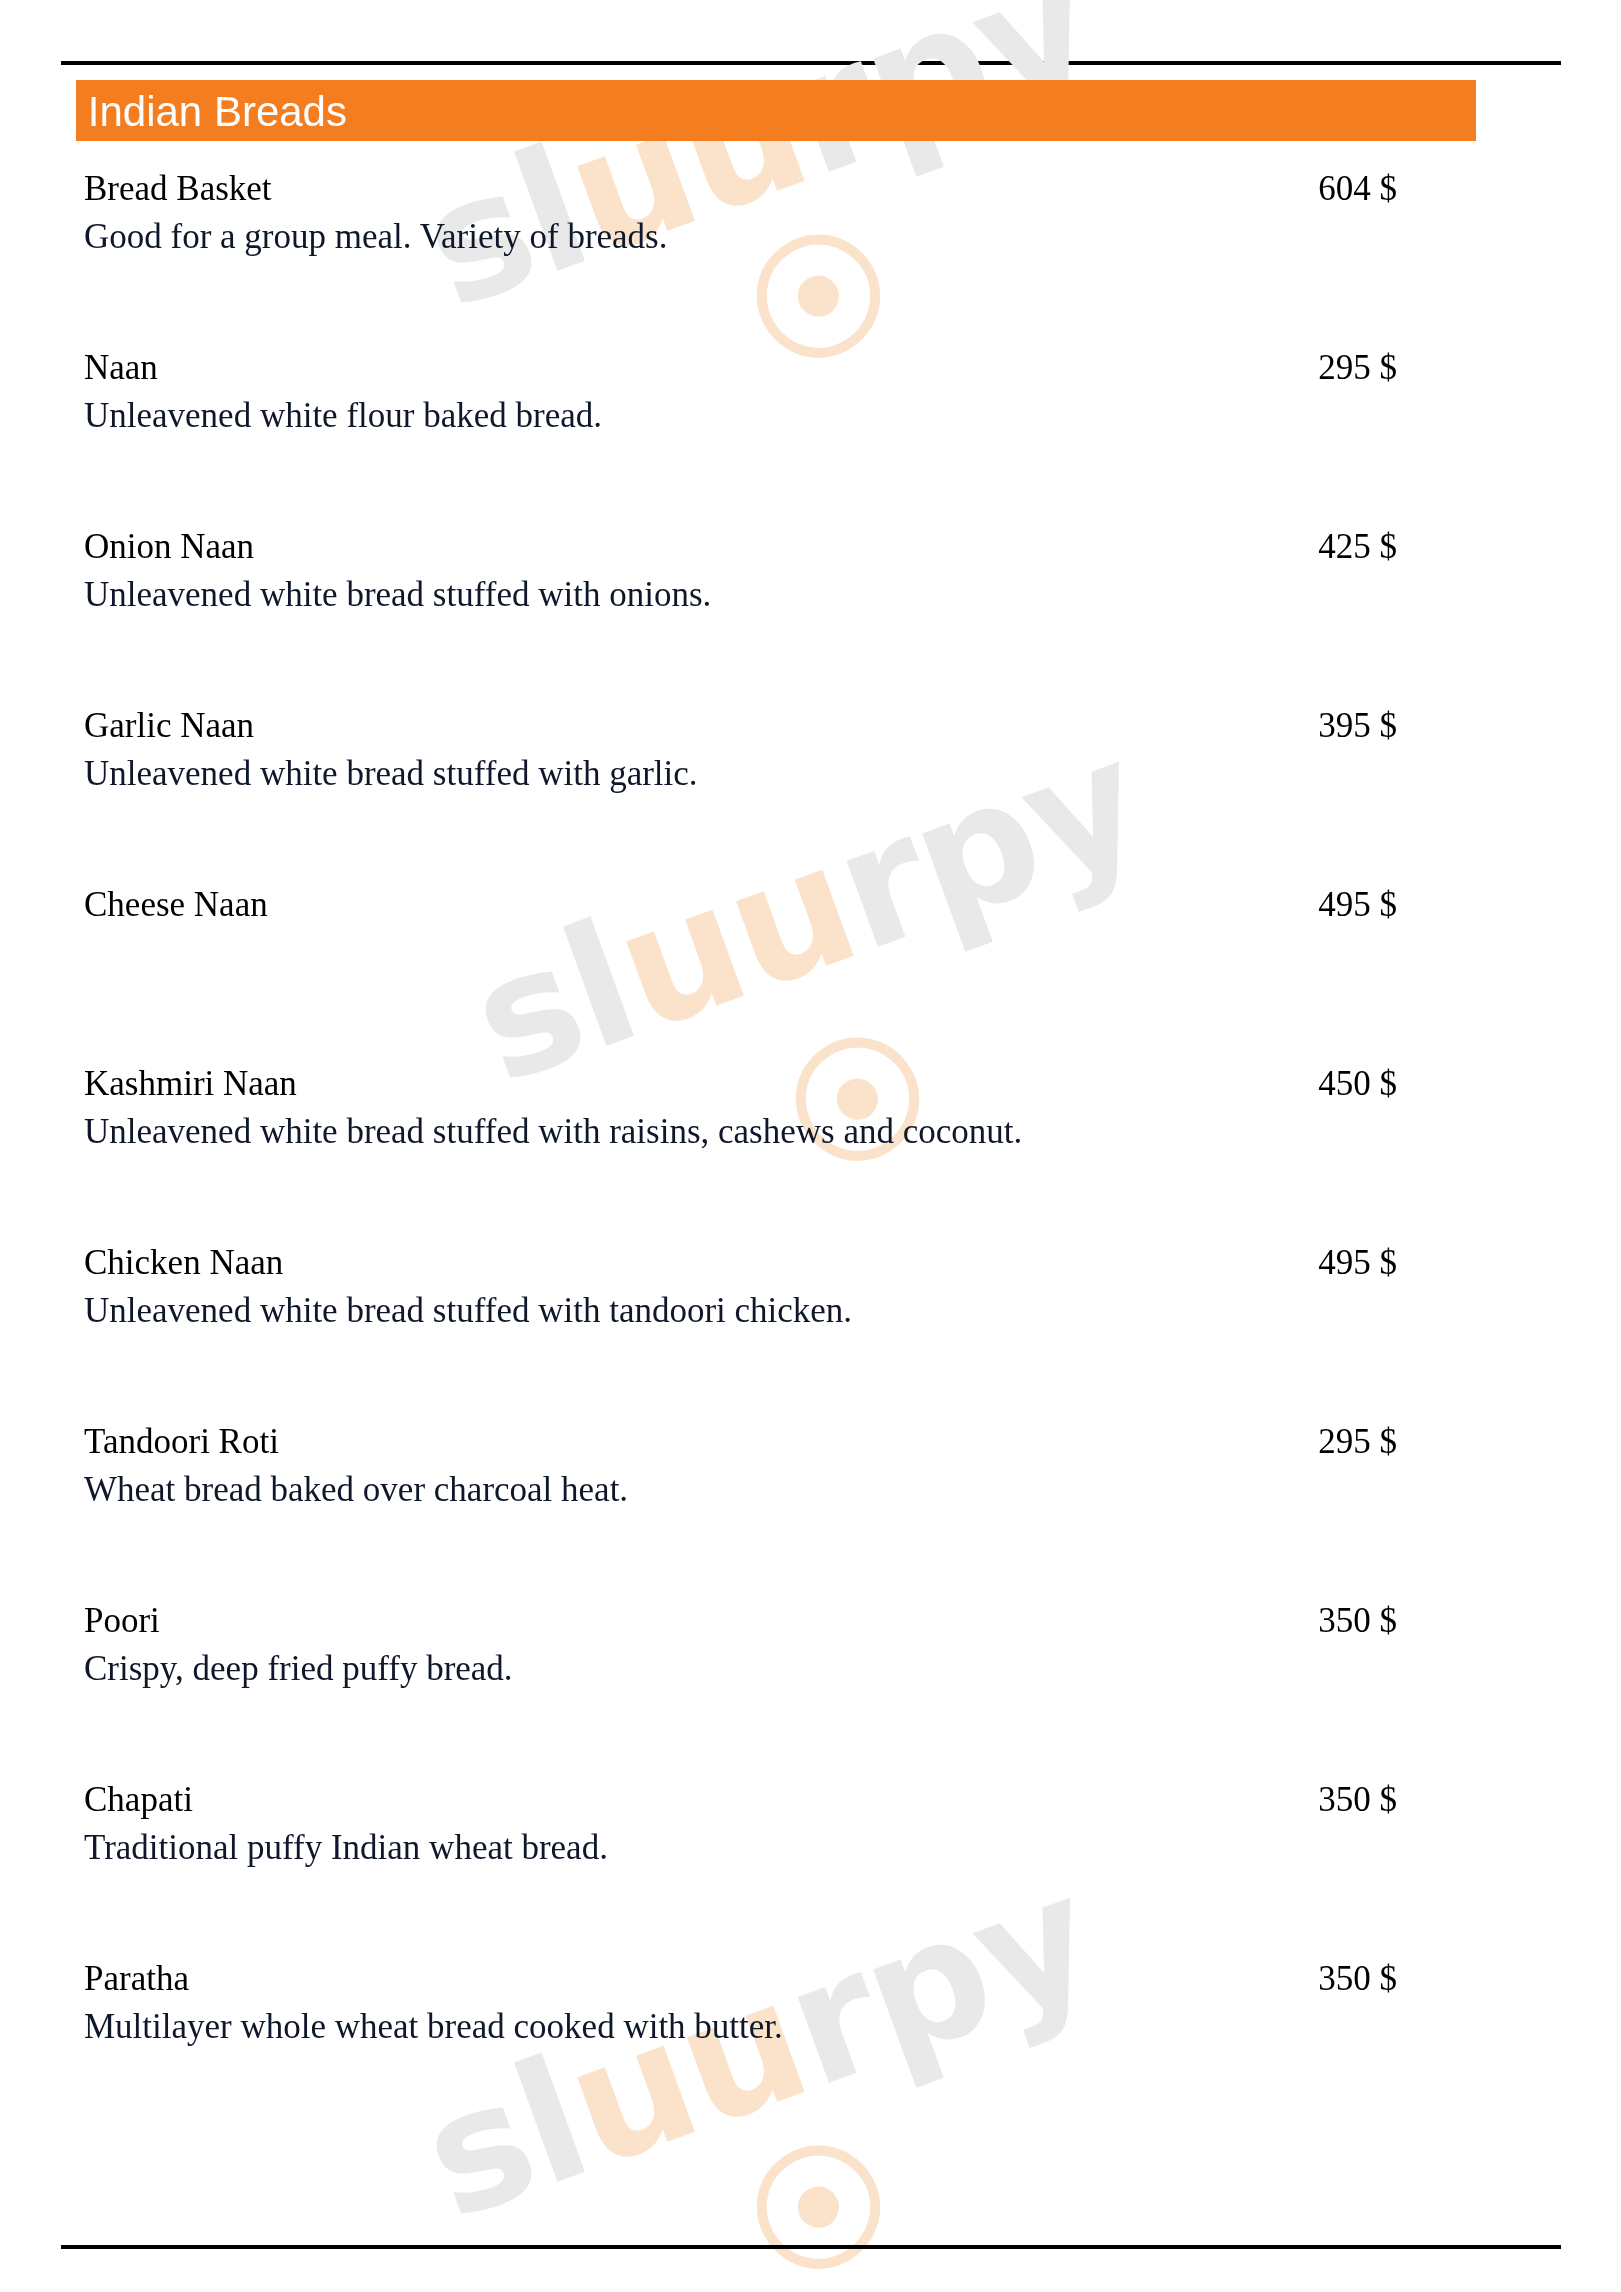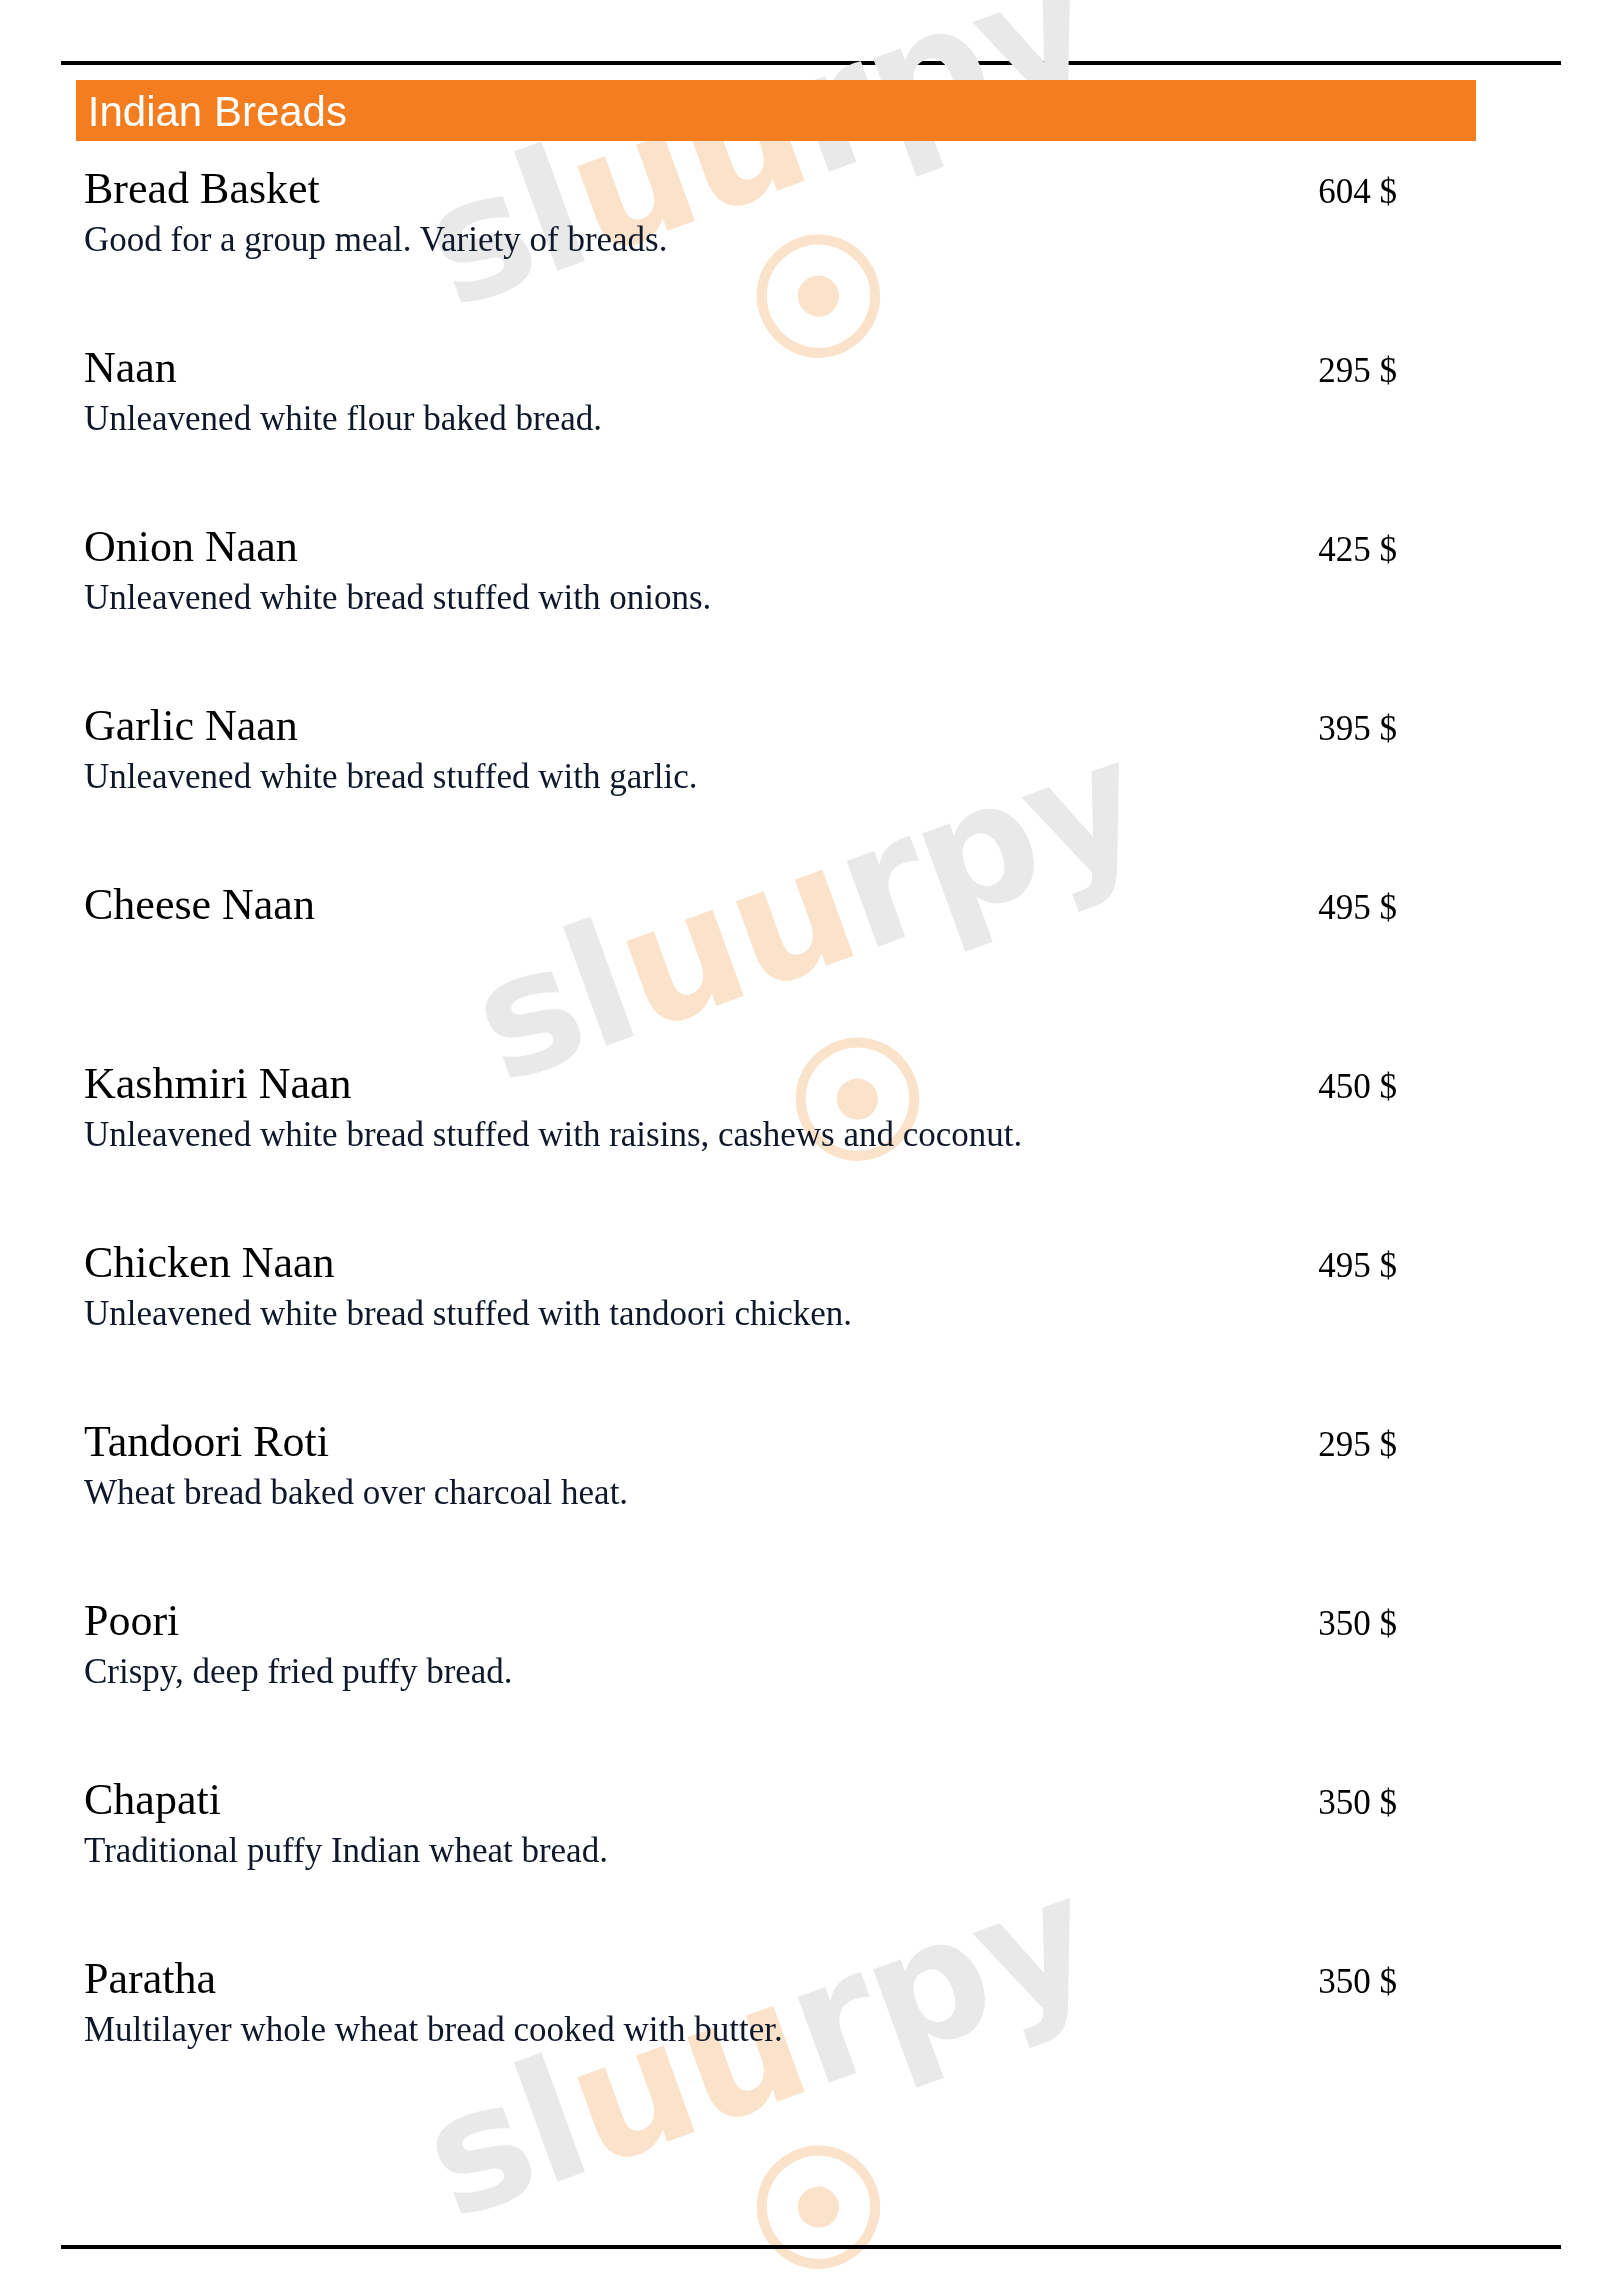--- a/index.html
+++ b/index.html
@@ -112,21 +112,21 @@
   .item {
     position: relative;
     height: 179px;
   }
   .item-row {
     display: flex;
     justify-content: space-between;
     align-items: baseline;
   }
   .item-name {
-    font-size: 44px;
+    font-size: 35px;
     line-height: 43px;
     color: #000000;
     white-space: nowrap;
   }
   .item-price {
     font-size: 35px;
     line-height: 43px;
     color: #000000;
     white-space: nowrap;
     text-align: right;

